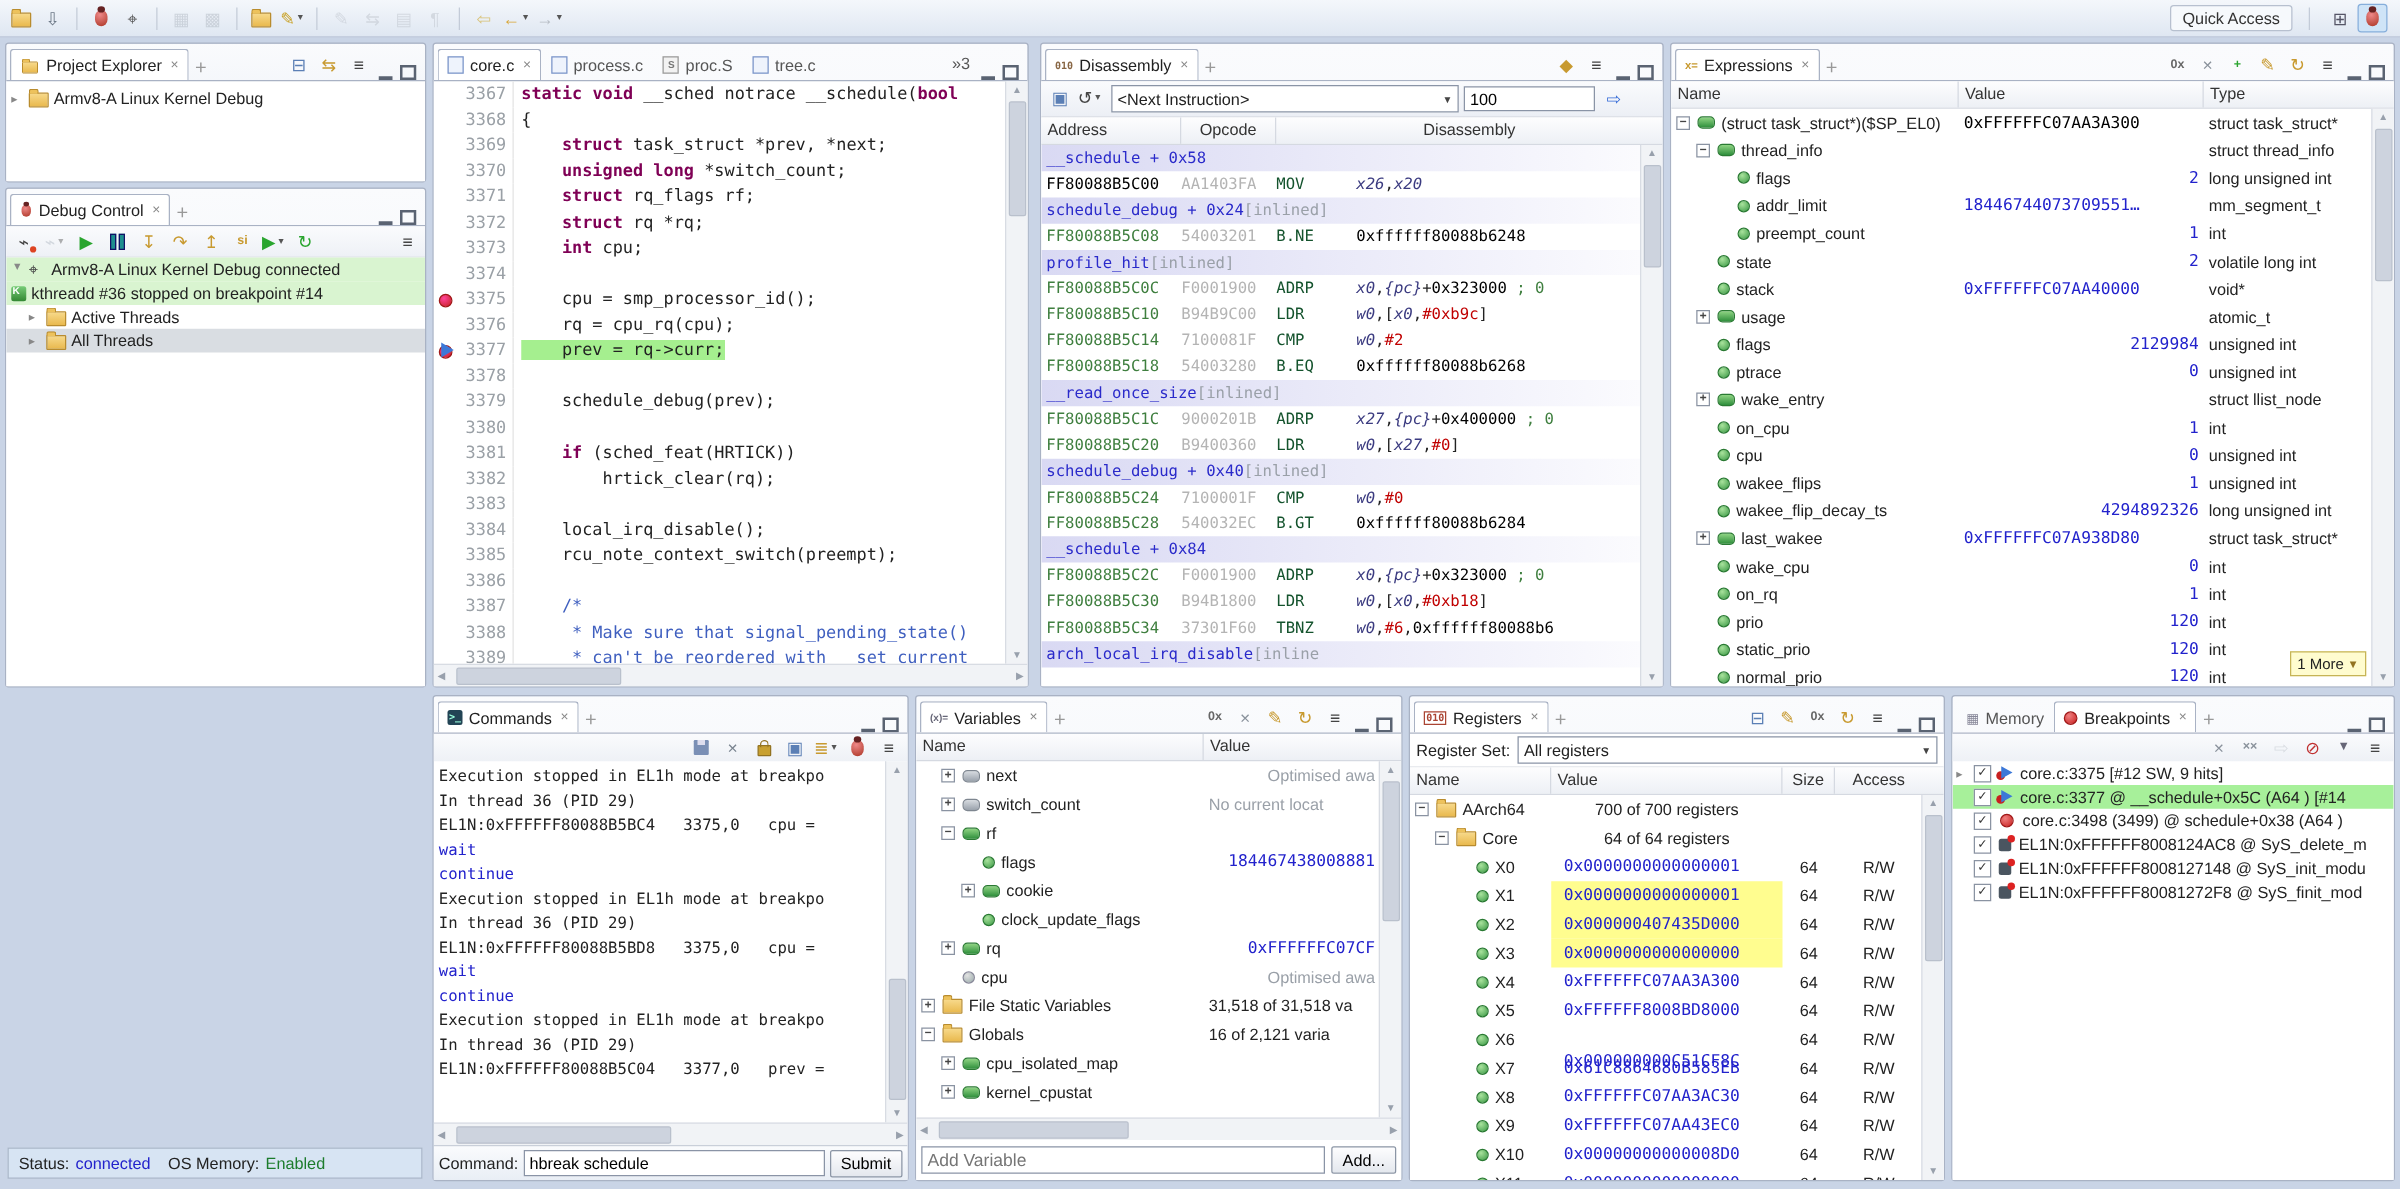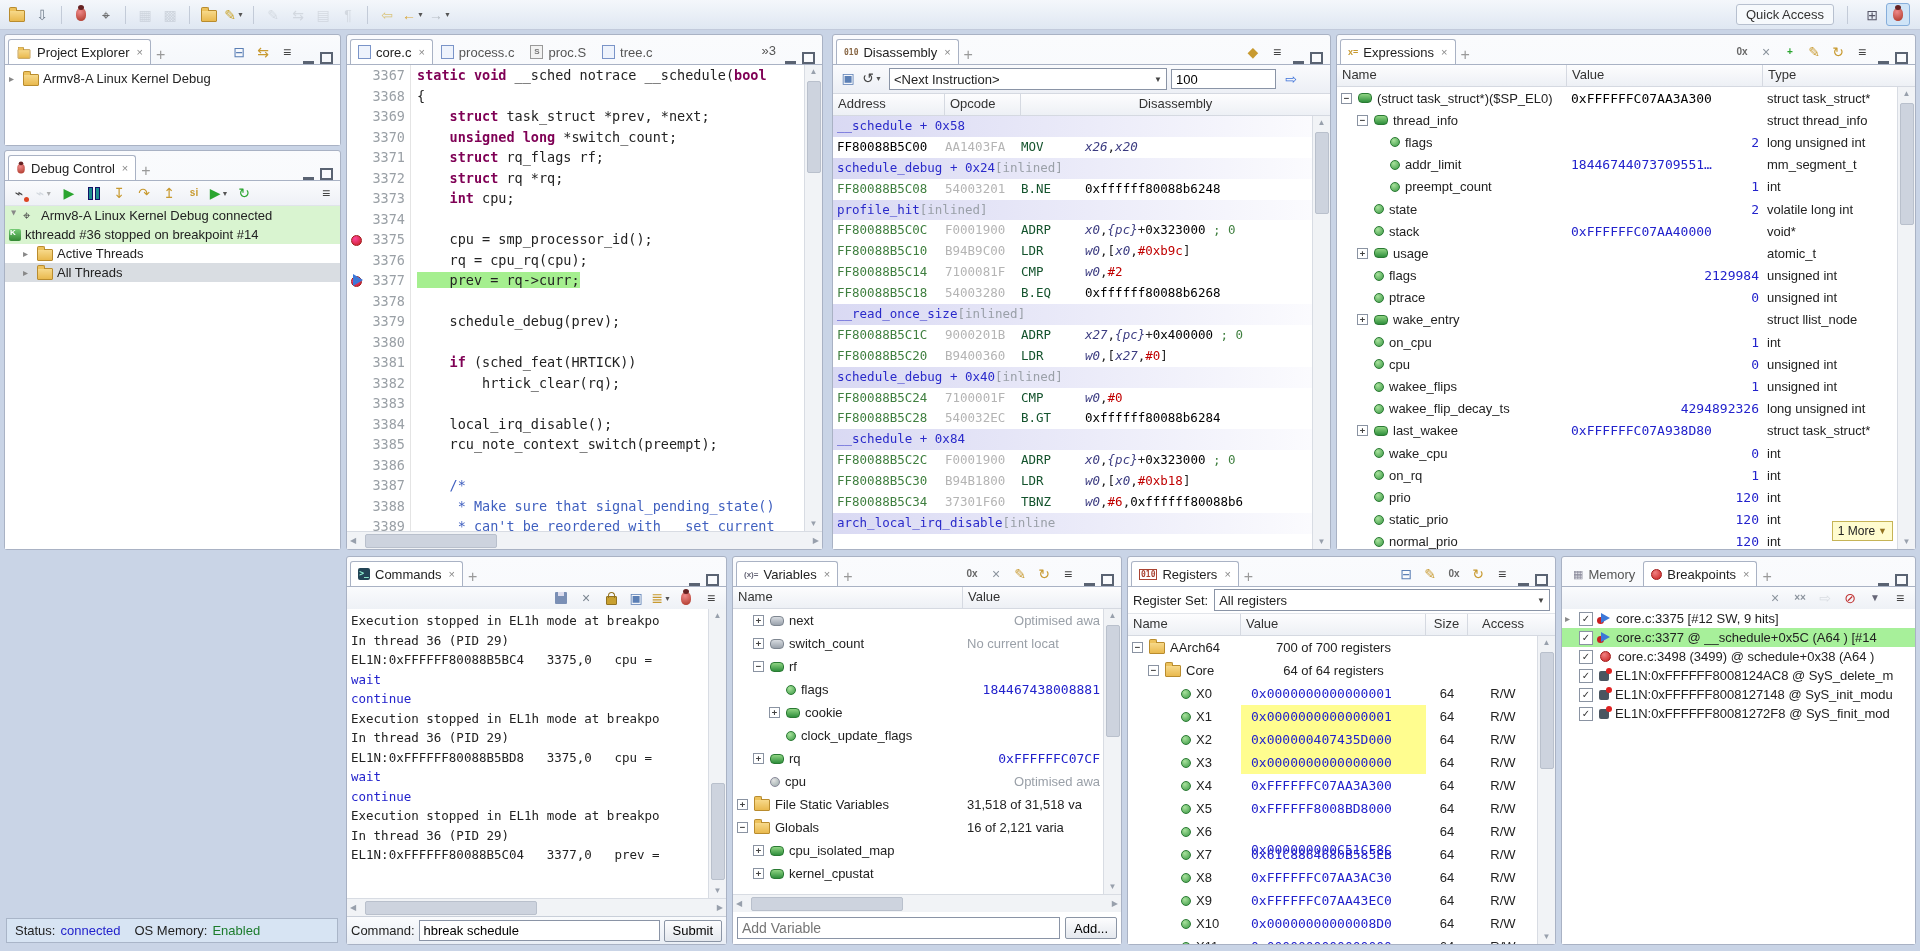--- a/index.html
+++ b/index.html
@@ -98,21 +98,21 @@
   .darow.cur{background:#a7f09a}
   .da-a{width:112px;flex:none;color:#3f7f3f;padding-left:4px;box-sizing:border-box;overflow:hidden}
   .da-a.blk{color:#000}.darow.cur .da-a{color:#000;font-weight:bold}
   .da-o{width:76px;flex:none;color:#b4b4b4;overflow:hidden}
   .da-d{flex:1;overflow:hidden;white-space:pre}
   .mn{color:#14532d;font-weight:normal;display:inline-block;width:64px}
   .reg{font-style:italic;color:#3b3b80}
   .imm{color:#c00000}
   .dcm{color:#3f7f3f}
   .dad{color:#000}
-  .c-addr{width:112px}.c-op{width:76px;}.c-dis{flex:1;text-align:center}
+  .c-addr{width:112px}.c-op{width:76px;text-align:center}.c-dis{flex:1;text-align:center}
   
   .cmicons{height:22px;display:flex;align-items:center;justify-content:flex-end;gap:3px;padding:0 4px;background:linear-gradient(#fafbfd,#eef1f6);flex:none}
   .cmwrap{flex:1;display:flex;min-height:0}
   .cmtext{flex:1;overflow:hidden;font:12.5px/19.5px "DejaVu Sans Mono",monospace;padding:2px 0 0 4px;white-space:pre}
   .cline{height:19.5px}
   .cline.blue{color:#2222cc}
   .cmdrow{height:27px;flex:none;display:flex;align-items:center;gap:4px;padding:0 4px;background:linear-gradient(#fafbfd,#e9eef5);border-top:1px solid #c9cfd9}
   .cmdrow label{font-size:13px;color:#222;flex:none}
   .cmdrow input{flex:1;height:19px;border:1px solid #8a94a6;font-size:13px;padding:0 4px;font-family:"Liberation Sans",sans-serif}
   .btn{height:22px;border:1px solid #8b95a5;background:linear-gradient(#fdfdfe,#e4e8ee);border-radius:2px;font-size:13px;padding:0 8px;cursor:pointer}

